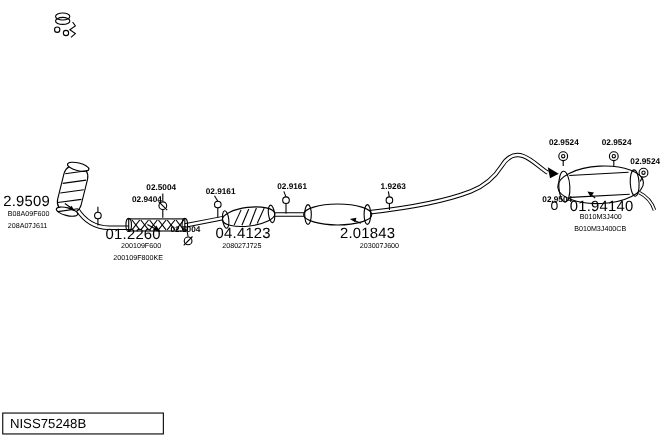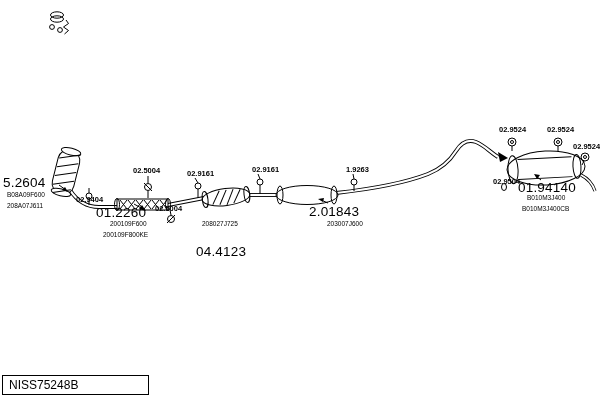--- a/index.html
+++ b/index.html
@@ -157,35 +157,35 @@
         <line x1="134" y1="204" x2="143" y2="209"></line>
         <polygon points="146,211 139,209 142,205" fill="#000" stroke="none"></polygon>
         <line x1="328" y1="203" x2="321" y2="200"></line>
         <polygon points="318,199 324,198 323,202" fill="#000" stroke="none"></polygon>
         <line x1="541" y1="180" x2="536" y2="176"></line>
         <polygon points="534,174 540,175 537,179" fill="#000" stroke="none"></polygon>
       </g>
     </g>
   </svg>
 
-  <div class="lbl lbl-big" style="left:3px;   top:176px;">5.2604</div>
+  <div class="lbl lbl-big" style="left:3px;   top:176px;">2.9509</div>
   <div class="lbl lbl-sub" style="left:7px;   top:192px;">B08A09F600</div>
   <div class="lbl lbl-sub" style="left:7px;   top:203px;">208A07J611</div>
 
-  <div class="lbl lbl-small" style="left:76px;  top:196px;">02.9404</div>
+  <div class="lbl lbl-small" style="left:76px;  top:178px;padding-left:44px;">02.9404</div>
   <div class="lbl lbl-small" style="left:133px; top:167px;">02.5004</div>
 
   <div class="lbl lbl-big" style="left:96px;  top:206px;">01.2260</div>
   <div class="lbl lbl-sub" style="left:110px; top:221px;">200109F600</div>
   <div class="lbl lbl-sub" style="left:103px; top:232px;">200109F800KE</div>
 
   <div class="lbl lbl-small" style="left:155px; top:205px;">02.5004</div>
   <div class="lbl lbl-small" style="left:187px; top:170px;">02.9161</div>
 
-  <div class="lbl lbl-big" style="left:196px; top:205px;margin-top:40px;">04.4123</div>
+  <div class="lbl lbl-big" style="left:196px; top:205px;">04.4123</div>
   <div class="lbl lbl-sub" style="left:202px; top:221px;">208027J725</div>
 
   <div class="lbl lbl-small" style="left:252px; top:166px;">02.9161</div>
 
   <div class="lbl lbl-big" style="left:309px; top:205px;">2.01843</div>
   <div class="lbl lbl-sub" style="left:327px; top:221px;">203007J600</div>
 
   <div class="lbl lbl-small" style="left:346px; top:166px;">1.9263</div>
 
   <div class="lbl lbl-small" style="left:499px; top:126px;">02.9524</div>

